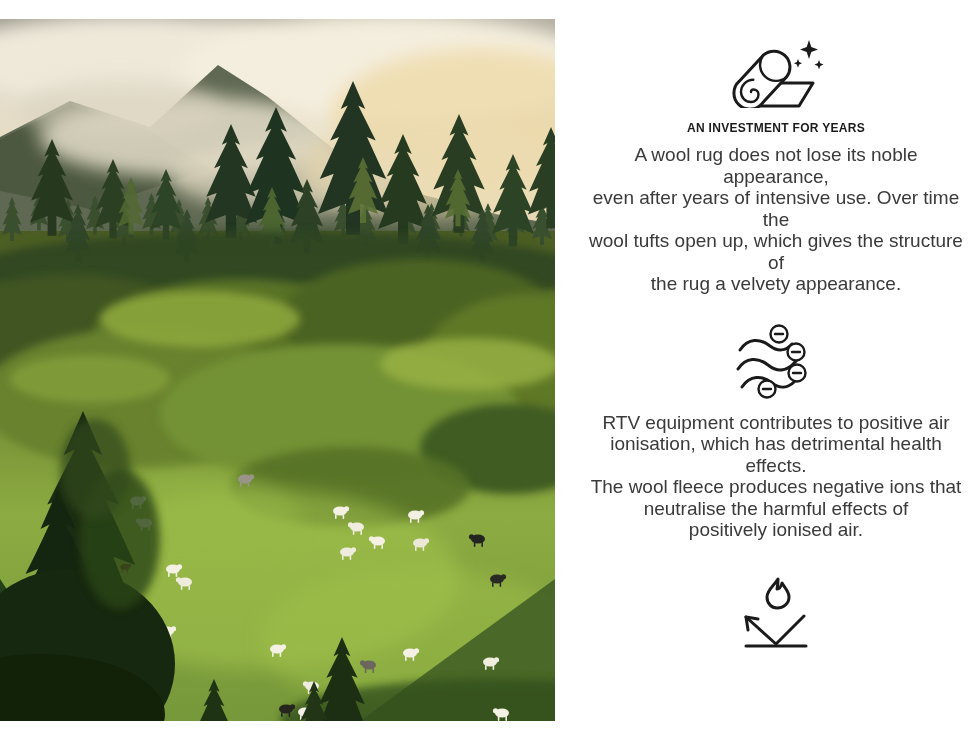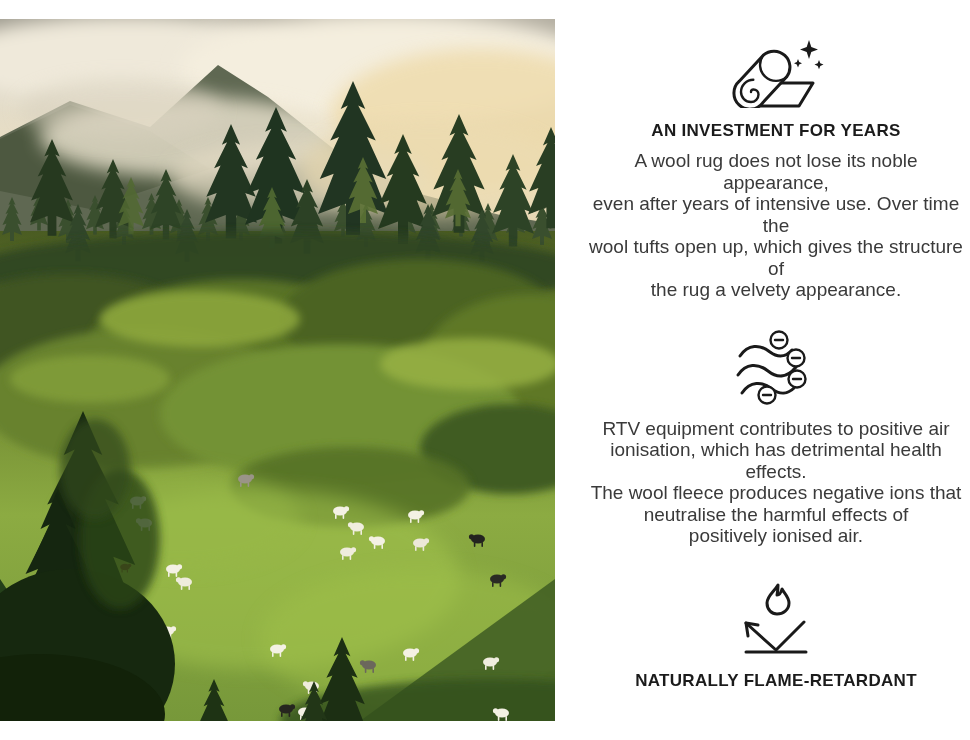--- a/index.html
+++ b/index.html
@@ -14,21 +14,21 @@
   .photo svg{display:block;width:100%;height:100%;}
   .features{
     position:absolute;left:580px;top:38px;width:392px;text-align:center;
   }
   .feature{display:flex;flex-direction:column;align-items:center;}
   .feature + .feature{margin-top:28px;}
   .feature.f3{margin-top:33px;}
   .icon{display:flex;align-items:flex-end;justify-content:center;}
   .icon svg{display:block;}
   .feature h3{
-    margin:13px 0 0 0;font-size:17px;font-weight:700;letter-spacing:.3px;
+    margin:13px 0 0 0;font-size:12px;font-weight:700;letter-spacing:.3px;
     color:#1b1b1b;white-space:nowrap;
   }
   .feature p{
     margin:9px 0 0 0;font-size:19px;line-height:21.5px;color:#3a3a3a;
     white-space:pre-line;
   }
   .stroked{fill:none;stroke:#1a1a1a;stroke-width:3;stroke-linecap:round;stroke-linejoin:round;}
   .stroked-thin{fill:none;stroke:#1a1a1a;stroke-width:2.4;stroke-linecap:round;stroke-linejoin:round;}
 </style>
 </head>
@@ -239,17 +239,16 @@
 
     <article class="feature f3">
       <div class="icon" style="height:78px">
         <svg width="84" height="78" viewBox="0 0 84 78">
           <path class="stroked" d="M44,5 C40,12 33,16 33,23 C33,30 38,34 43,34 C49,34 55,30 55,23 C55,17 50,13 48,9 C47,13 45,15 43,15 C44,11 44,8 44,5 Z"></path>
           <path class="stroked" d="M12,43 L42,70 L70,42"></path>
           <path class="stroked" d="M24,45 L12,43 L14,56"></path>
           <line class="stroked" x1="12" y1="72" x2="72" y2="72"></line>
         </svg>
       </div>
-      <h3>NATURALLY FLAME-RETARDANT</h3>
     </article>
 
   </section>
 </div>
 
 </body></html>

